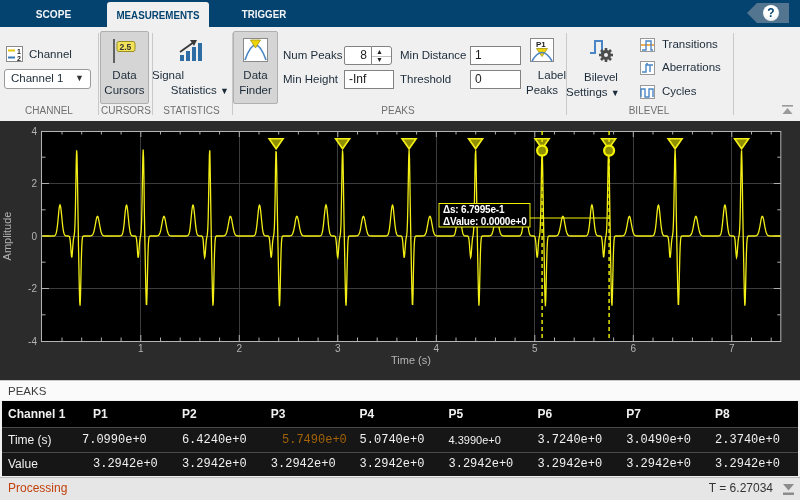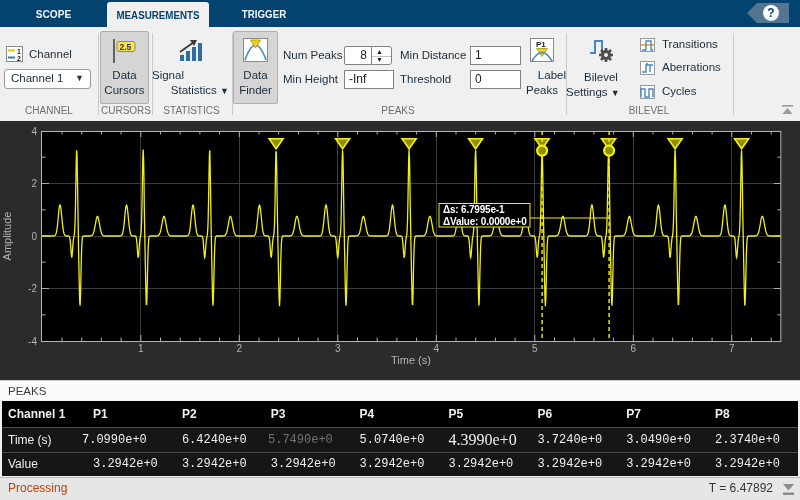--- a/index.html
+++ b/index.html
@@ -222,36 +222,36 @@
     <div class="abs" style="left:359.6px;top:401px;height:39px;line-height:26px;color:#f0f0f0;font-size:12px;font-weight:bold;font-family:Liberation Sans,sans-serif">P4</div>
     <div class="abs" style="left:448.5px;top:401px;height:26px;line-height:26px;color:#f0f0f0;font-size:12px;font-weight:bold;font-family:Liberation Sans,sans-serif">P5</div>
     <div class="abs" style="left:537.4px;top:401px;height:26px;line-height:26px;color:#f0f0f0;font-size:12px;font-weight:bold;font-family:Liberation Sans,sans-serif">P6</div>
     <div class="abs" style="left:626.2px;top:401px;height:38px;line-height:26px;color:#f0f0f0;font-size:12px;font-weight:bold;font-family:Liberation Sans,sans-serif">P7</div>
     <div class="abs" style="left:715.1px;top:401px;height:26px;line-height:26px;color:#f0f0f0;font-size:12px;font-weight:bold;font-family:Liberation Sans,sans-serif">P8</div>
     <div class="abs" style="left:2px;top:427px;width:796px;height:1px;background:#4a4a4a"></div>
     <div class="abs" style="left:2px;top:428px;width:796px;height:24px;background:#161616"></div>
     <div class="abs" style="left:8px;top:428px;height:24px;line-height:24px;color:#f0f0f0;font-size:12px;font-weight:normal;font-family:Liberation Sans,sans-serif">Time (s)</div>
     <div class="abs" style="left:82px;top:428px;height:24px;line-height:24px;color:#f0f0f0;font-size:12px;font-weight:normal;font-family:Liberation Mono,monospace">7.0990e+0</div>
     <div class="abs" style="left:181.9px;top:428px;height:24px;line-height:24px;color:#f0f0f0;font-size:12px;font-weight:normal;font-family:Liberation Mono,monospace">6.4240e+0</div>
-    <div class="abs" style="left:268px;top:428px;height:24px;line-height:24px;color:#737373;font-size:12px;font-weight:normal;font-family:Liberation Mono,monospace">5.7490e+0</div>
+    <div class="abs" style="left:282px;top:428px;height:24px;line-height:24px;color:#a16207;font-size:12px;font-weight:normal;font-family:Liberation Mono,monospace">5.7490e+0</div>
     <div class="abs" style="left:359.6px;top:428px;height:24px;line-height:24px;color:#f0f0f0;font-size:12px;font-weight:normal;font-family:Liberation Mono,monospace">5.0740e+0</div>
-    <div class="abs" style="left:448.5px;top:428px;height:24px;line-height:24px;color:#f0f0f0;font-size:16px;font-weight:normal;font-family:Liberation Serif, serif">4.3990e+0</div>
+    <div class="abs" style="left:448.5px;top:428px;height:24px;line-height:24px;color:#f0f0f0;font-size:11px;font-weight:normal;font-family:Liberation Sans, sans-serif">4.3990e+0</div>
     <div class="abs" style="left:537.4px;top:428px;height:24px;line-height:24px;color:#f0f0f0;font-size:12px;font-weight:normal;font-family:Liberation Mono,monospace">3.7240e+0</div>
     <div class="abs" style="left:626.2px;top:428px;height:24px;line-height:24px;color:#f0f0f0;font-size:12px;font-weight:normal;font-family:Liberation Mono,monospace">3.0490e+0</div>
     <div class="abs" style="left:715.1px;top:428px;height:24px;line-height:24px;color:#f0f0f0;font-size:12px;font-weight:normal;font-family:Liberation Mono,monospace">2.3740e+0</div>
     <div class="abs" style="left:2px;top:452px;width:796px;height:1px;background:#4a4a4a"></div>
     <div class="abs" style="left:2px;top:453px;width:796px;height:23px;background:#161616"></div>
     <div class="abs" style="left:8px;top:453px;height:23px;line-height:23px;color:#f0f0f0;font-size:12px;font-weight:normal;font-family:Liberation Sans,sans-serif">Value</div>
     <div class="abs" style="left:93px;top:453px;height:23px;line-height:23px;color:#f0f0f0;font-size:12px;font-weight:normal;font-family:Liberation Mono,monospace">3.2942e+0</div>
     <div class="abs" style="left:181.9px;top:453px;height:23px;line-height:23px;color:#f0f0f0;font-size:12px;font-weight:normal;font-family:Liberation Mono,monospace">3.2942e+0</div>
     <div class="abs" style="left:270.8px;top:453px;height:23px;line-height:23px;color:#f0f0f0;font-size:12px;font-weight:normal;font-family:Liberation Mono,monospace">3.2942e+0</div>
     <div class="abs" style="left:359.6px;top:453px;height:23px;line-height:23px;color:#f0f0f0;font-size:12px;font-weight:normal;font-family:Liberation Mono,monospace">3.2942e+0</div>
     <div class="abs" style="left:448.5px;top:453px;height:23px;line-height:23px;color:#f0f0f0;font-size:12px;font-weight:normal;font-family:Liberation Mono,monospace">3.2942e+0</div>
     <div class="abs" style="left:537.4px;top:453px;height:23px;line-height:23px;color:#f0f0f0;font-size:12px;font-weight:normal;font-family:Liberation Mono,monospace">3.2942e+0</div>
     <div class="abs" style="left:626.2px;top:453px;height:23px;line-height:23px;color:#f0f0f0;font-size:12px;font-weight:normal;font-family:Liberation Mono,monospace">3.2942e+0</div>
     <div class="abs" style="left:715.1px;top:453px;height:23px;line-height:23px;color:#f0f0f0;font-size:12px;font-weight:normal;font-family:Liberation Mono,monospace">3.2942e+0</div>
     <div class="abs" style="left:0;top:477px;width:800px;height:23px;background:#e6e6e6;border-top:1px solid #bdbdbd"></div>
     <div class="abs" style="left:8px;top:481px;font-size:12px;color:#c2410c">Processing</div>
-    <div class="abs" style="left:620px;top:481px;width:153px;text-align:right;font-size:12px;color:#333">T = 6.47892</div>
+    <div class="abs" style="left:620px;top:481px;width:153px;text-align:right;font-size:12px;color:#333">T = 6.27034</div>
     <svg class="abs" style="left:783px;top:484px" width="12" height="12">
 <path d="M0,0 h11 l-5.5,6.5 Z" fill="#8c8c8c"></path>
       <rect x="0" y="8.5" width="11" height="2.5" fill="#8c8c8c"></rect>
     </svg>
   </div>
 </body></html>

